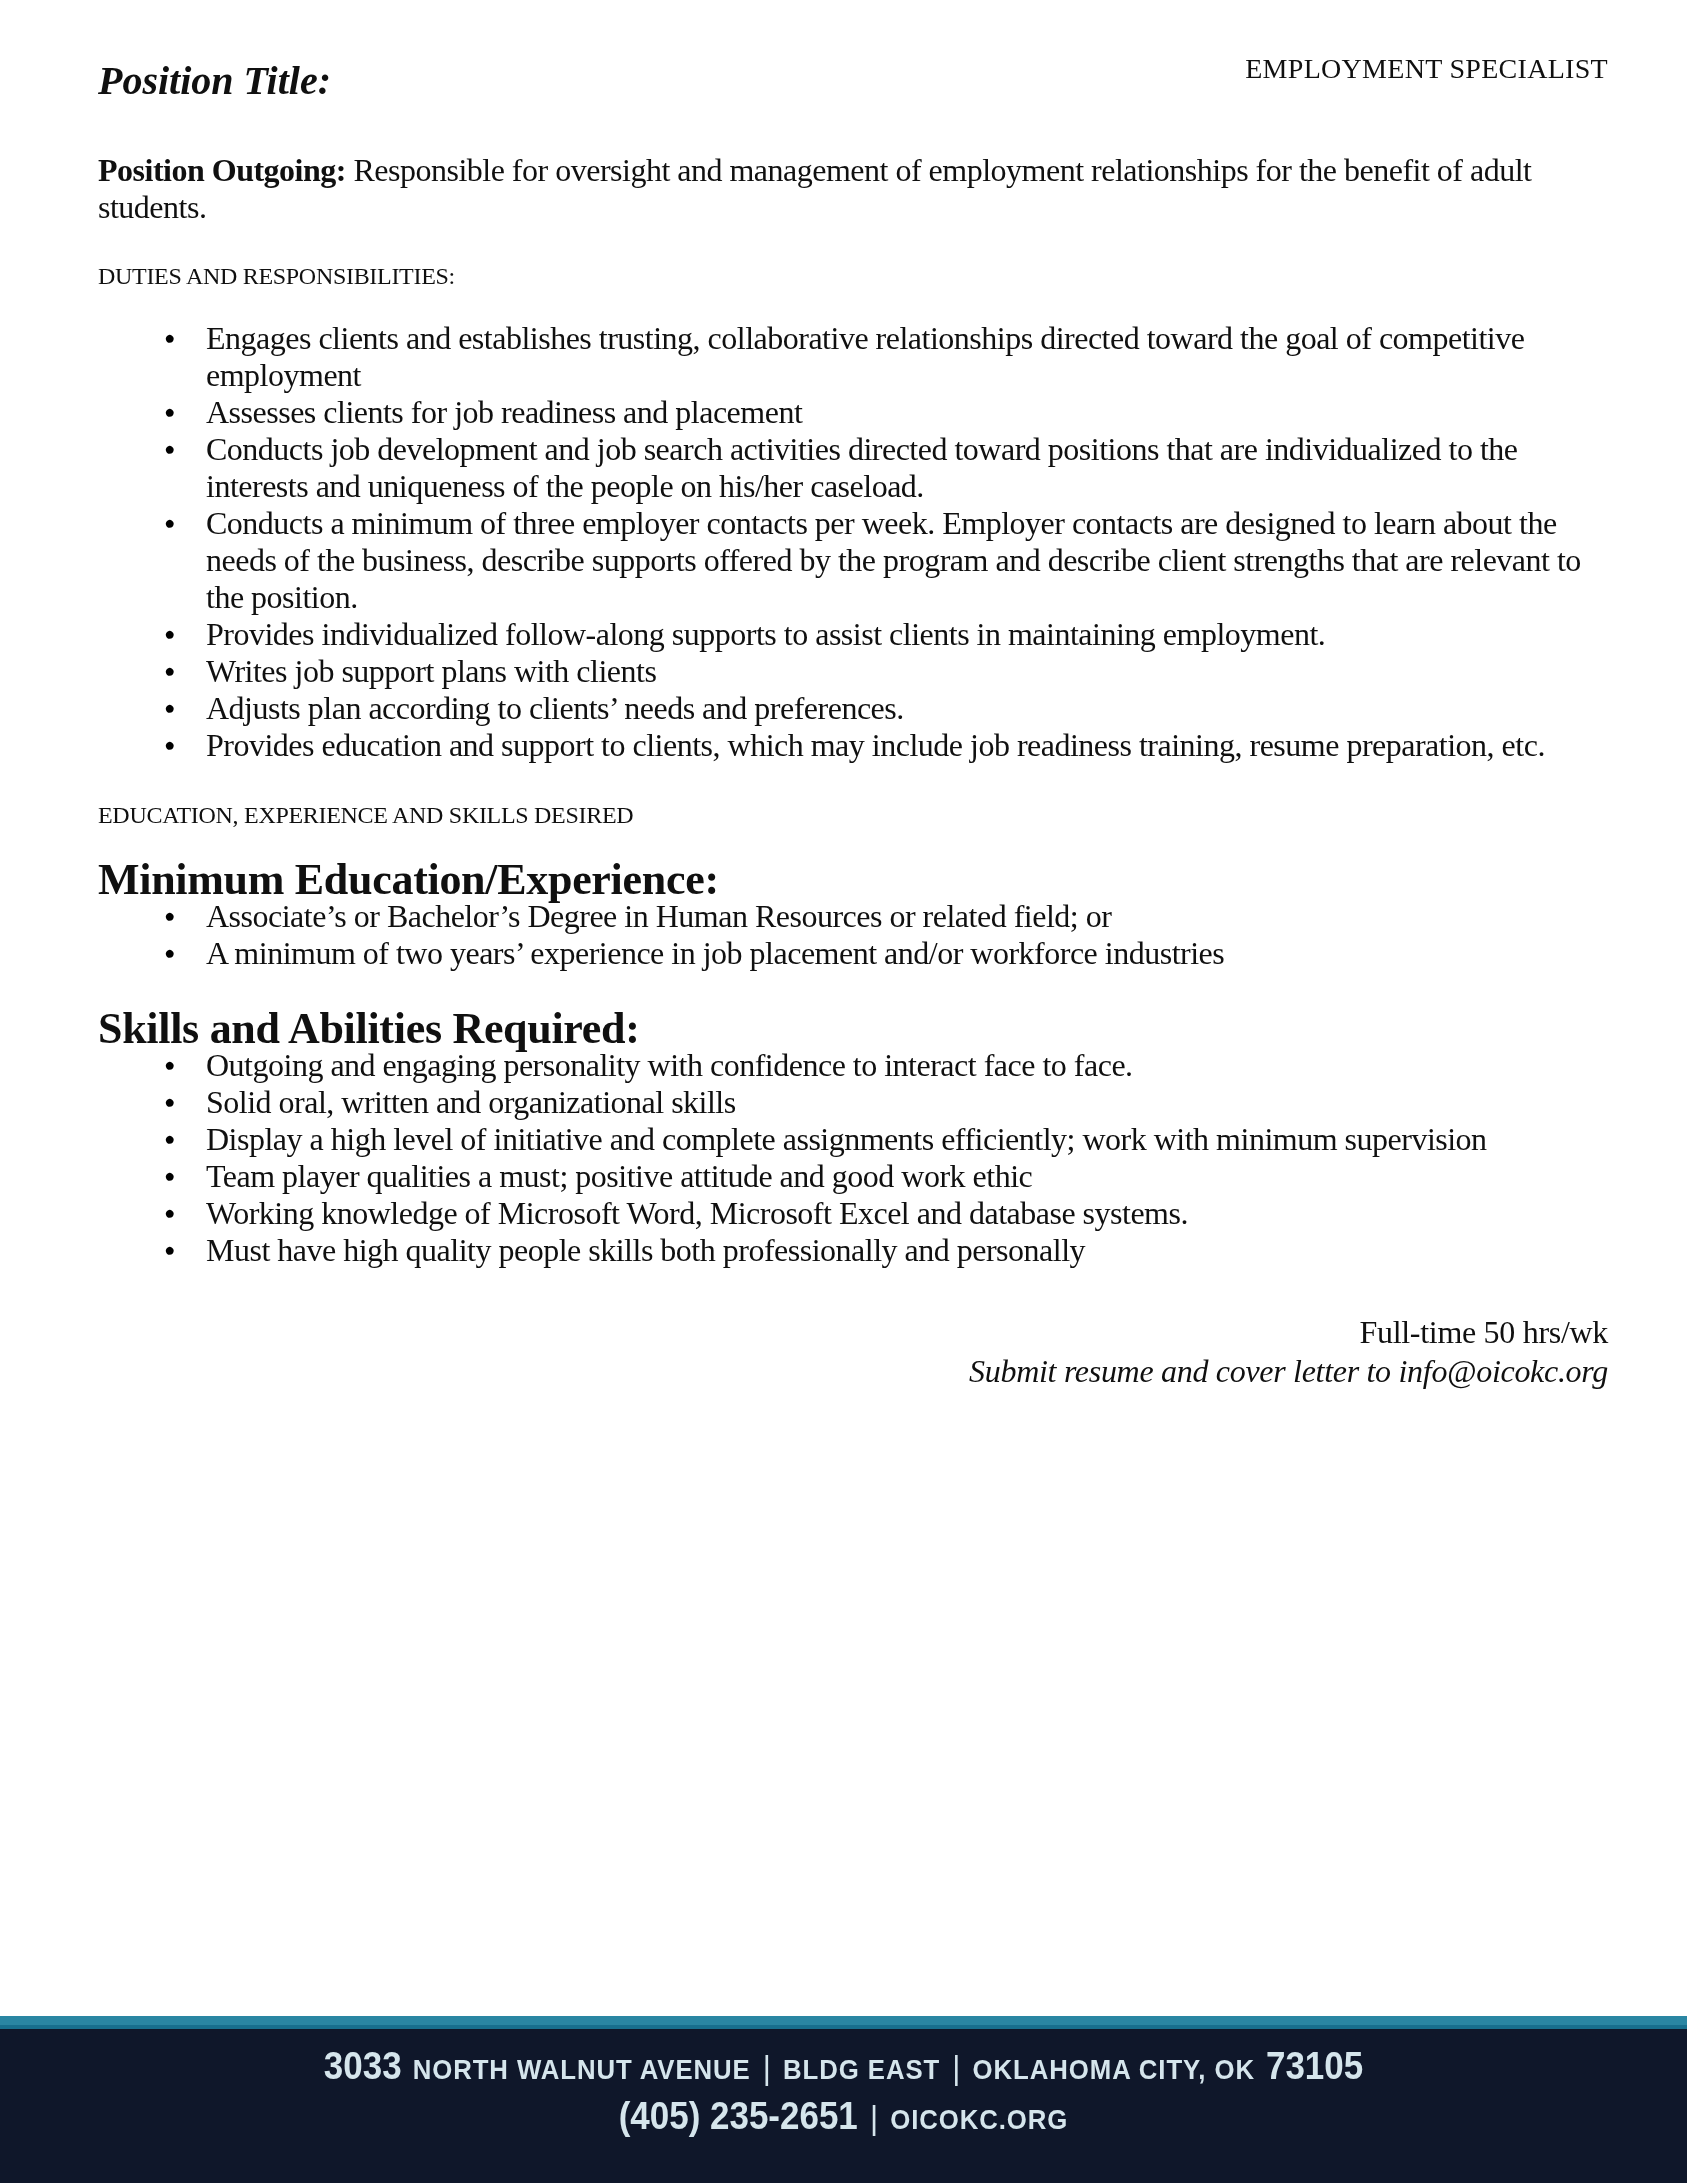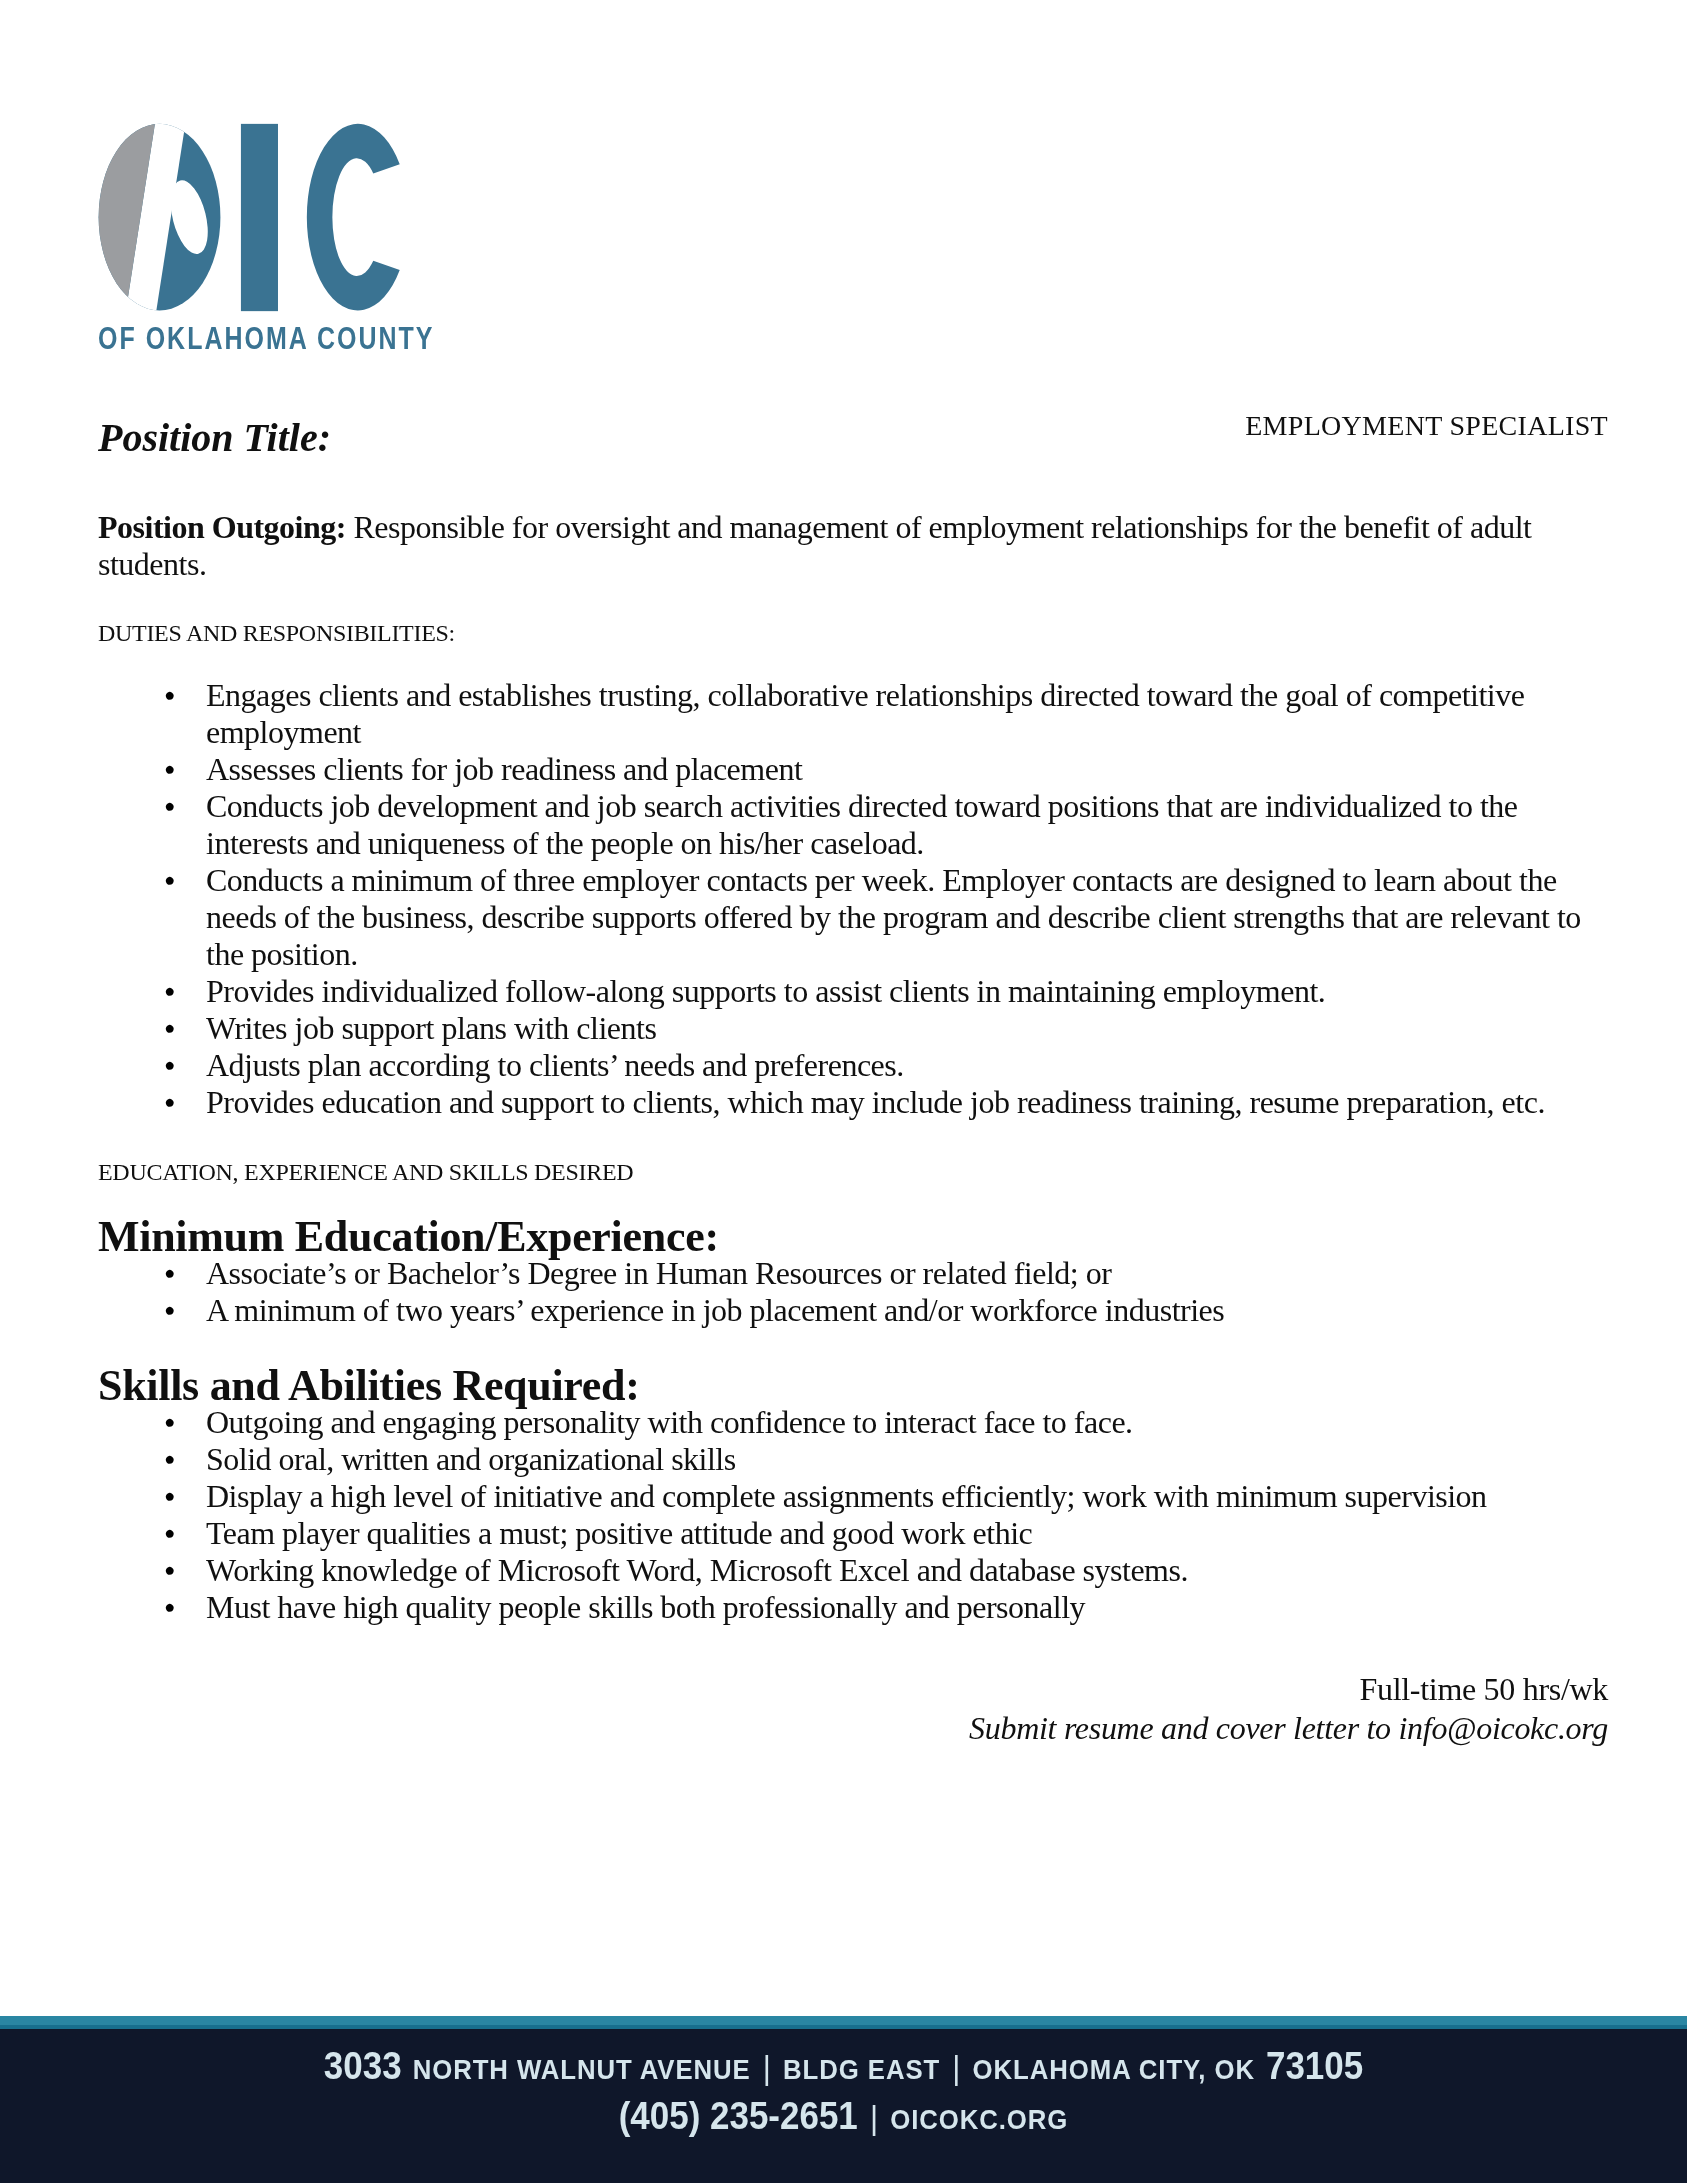--- a/index.html
+++ b/index.html
@@ -103,38 +103,20 @@
   .f-sep   { font-size:34px; font-weight:normal; margin:0 13.2px; }
   .gap-r { margin-right:12px; }
   .gap-l { margin-left:12px; }
 </style>
 </head>
 <body>
 
 <div class="page">
   <div class="content">
 
-    <div class="logo-block">
-      <svg class="logo-mark" viewBox="0 0 470 285" aria-hidden="true">
-        <defs>
-          <clipPath id="oClip">
-              <ellipse cx="93" cy="142" rx="92" ry="141"></ellipse>
-            </clipPath>
-        </defs>
-        <g clip-path="url(#oClip)">
-          <rect x="0" y="0" width="190" height="285" fill="#3a7392"></rect>
-          <polygon points="88,-12 134,-12 86,297 40,297" fill="#ffffff"></polygon>
-          <polygon points="-12,-12 88,-12 40,297 -12,297" fill="#9b9da0"></polygon>
-          <ellipse cx="138" cy="142" rx="25" ry="57" transform="rotate(-14 138 142)" fill="#ffffff"></ellipse>
-        </g>
-        <rect x="216" y="1" width="56" height="283" fill="#3a7392"></rect>
-        <path d="M 456,62 A 77,141 0 1 0 456,222 L 416,208 A 37,89 0 1 1 416,76 Z" fill="#3a7392"></path>
-      </svg>
-      <div class="logo-tagline">OF OKLAHOMA COUNTY</div>
-    </div>
 
     <div class="title-row">
       <span class="title-label">Position Title:</span>
       <div class="position-title">EMPLOYMENT SPECIALIST</div>
     </div>
 
     <p class="summary"><span class="lbl">Position Outgoing:</span> <span>Responsible for oversight and management of employment relationships for the benefit of adult students.</span></p>
 
     <div class="section-heading">DUTIES AND RESPONSIBILITIES:</div>
     <ul class="bullets">

